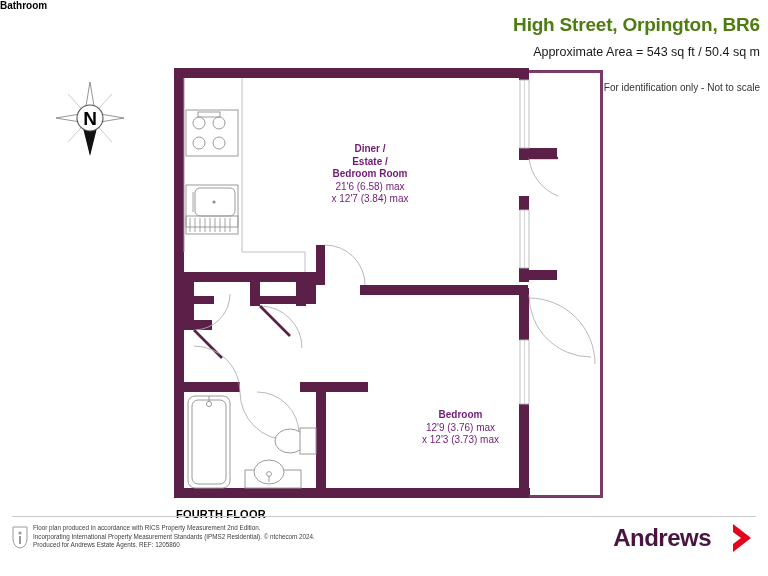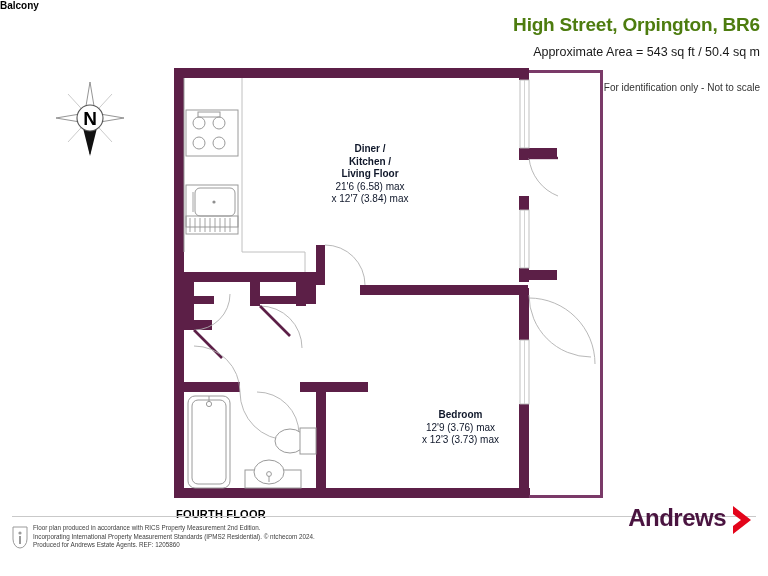--- a/index.html
+++ b/index.html
@@ -64,21 +64,21 @@
   #plan {
     position: absolute;
     left: 0;
     top: 0;
   }
 
   
   .room-label {
     position: absolute;
     text-align: center;
-    color: #0f172a;
+    color: #701a75;
     line-height: 12.5px;
     white-space: nowrap;
   }
   .room-label .rl-name {
     font-size: 10px;
     font-weight: bold;
     display: block;
   }
   .room-label .rl-dim {
     font-size: 10px;
@@ -135,24 +135,25 @@
     font-size: 6.3px;
     line-height: 8.6px;
     color: #3d3d3d;
     white-space: nowrap;
   }
   #disclaimer span { display: block; }
 
   #brand {
     position: absolute;
     right: 12px;
-    top: 504px;
+    top: 519px;
     height: 38px;
     display: flex;
-    gap: 4px;
+    align-items: center;
+    gap: 19px;
   }
   #brand-name {
     font-size: 24px;
     font-weight: bold;
     color: #4a1440;
     letter-spacing: -0.5px;
   }
 </style>
 </head>
 <body>
@@ -349,34 +350,34 @@
       <rect x="245" y="470" width="56" height="18" class="fxf"></rect>
       <ellipse cx="269" cy="472" rx="15" ry="12" class="fxf"></ellipse>
       <circle cx="269" cy="474" r="2.4" class="fx"></circle>
       <path d="M269,476 L269,482" class="fx"></path>
     </g>
 
   </svg>
 
   <div class="room-label" id="label-living">
     <span class="rl-name">Diner /</span>
-    <span class="rl-name">Kitchen /</span>
-    <span class="rl-name">Living Floor</span>
+    <span class="rl-name">Estate /</span>
+    <span class="rl-name">Bedroom Room</span>
     <span class="rl-dim">21'6 (6.58) max</span>
     <span class="rl-dim">x 12'7 (3.84) max</span>
   </div>
 
   <div class="room-label" id="label-bedroom">
     <span class="rl-name">Bedroom</span>
     <span class="rl-dim">12'9 (3.76) max</span>
     <span class="rl-dim">x 12'3 (3.73) max</span>
   </div>
 
 
-  <div id="label-balcony">Balcony</div>
+  <div id="label-balcony">Bathroom</div>
 
   <div id="floor-caption">FOURTH FLOOR</div>
 
   <div id="footer">
     <div id="footer-rule"></div>
   </div>
 
   <div id="rics-badge">
     <svg width="20" height="24" viewBox="0 0 20 24">
       <path d="M3,2 L17,2 L17,14 A7,9 0 0 1 10,23 A7,9 0 0 1 3,14 Z" fill="#ffffff" stroke="#9a9a9a" stroke-width="1"></path>

